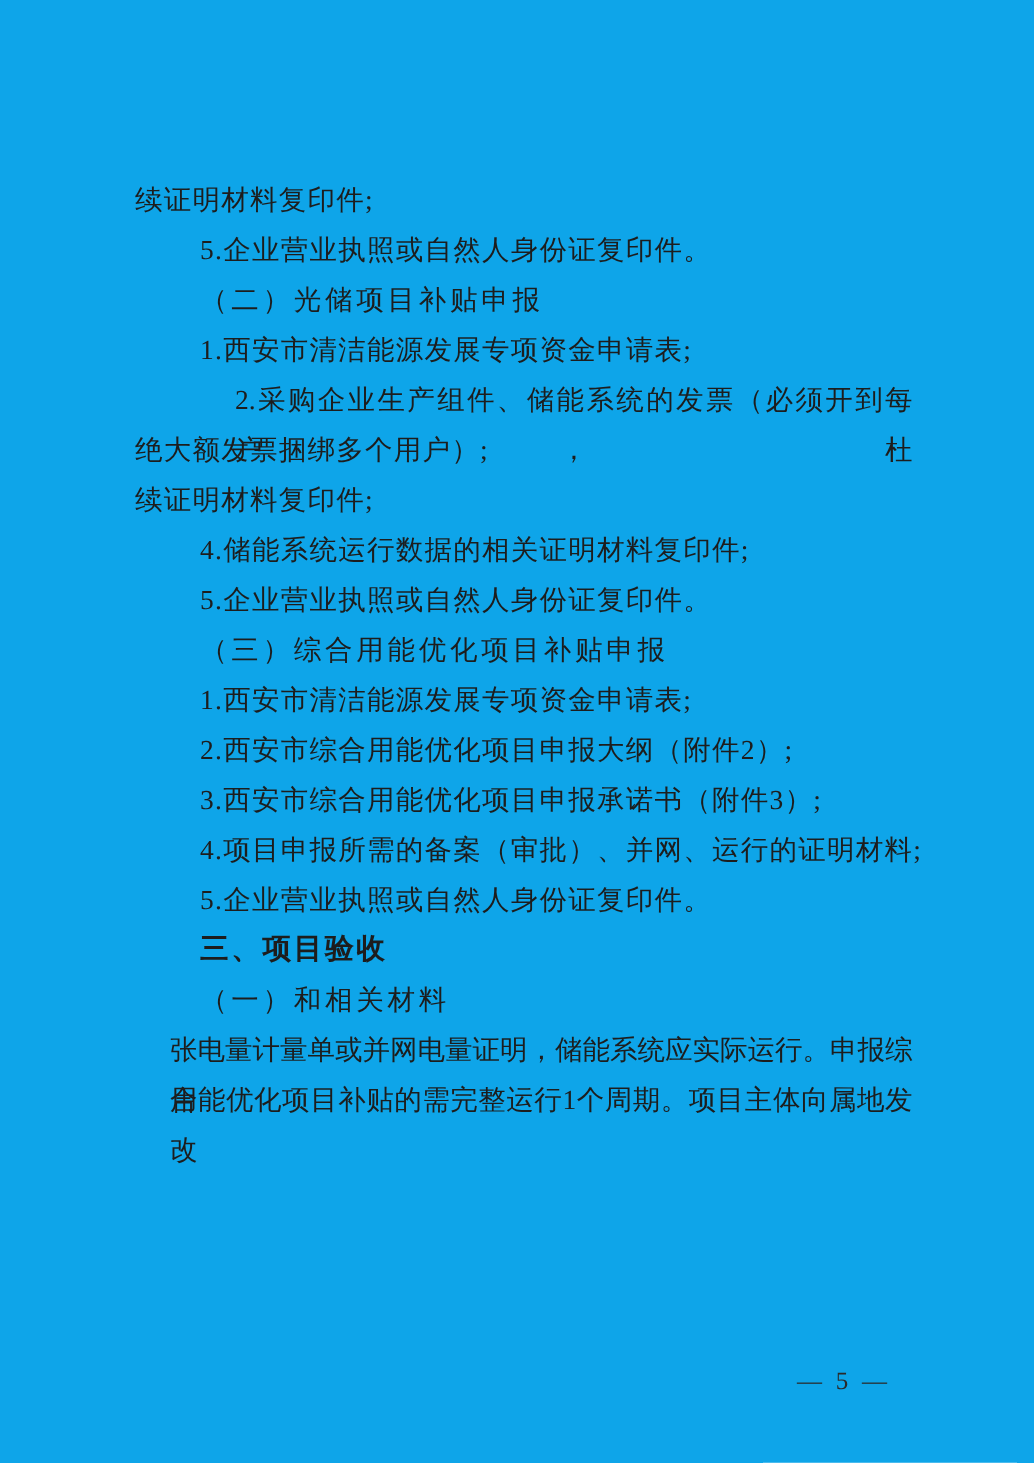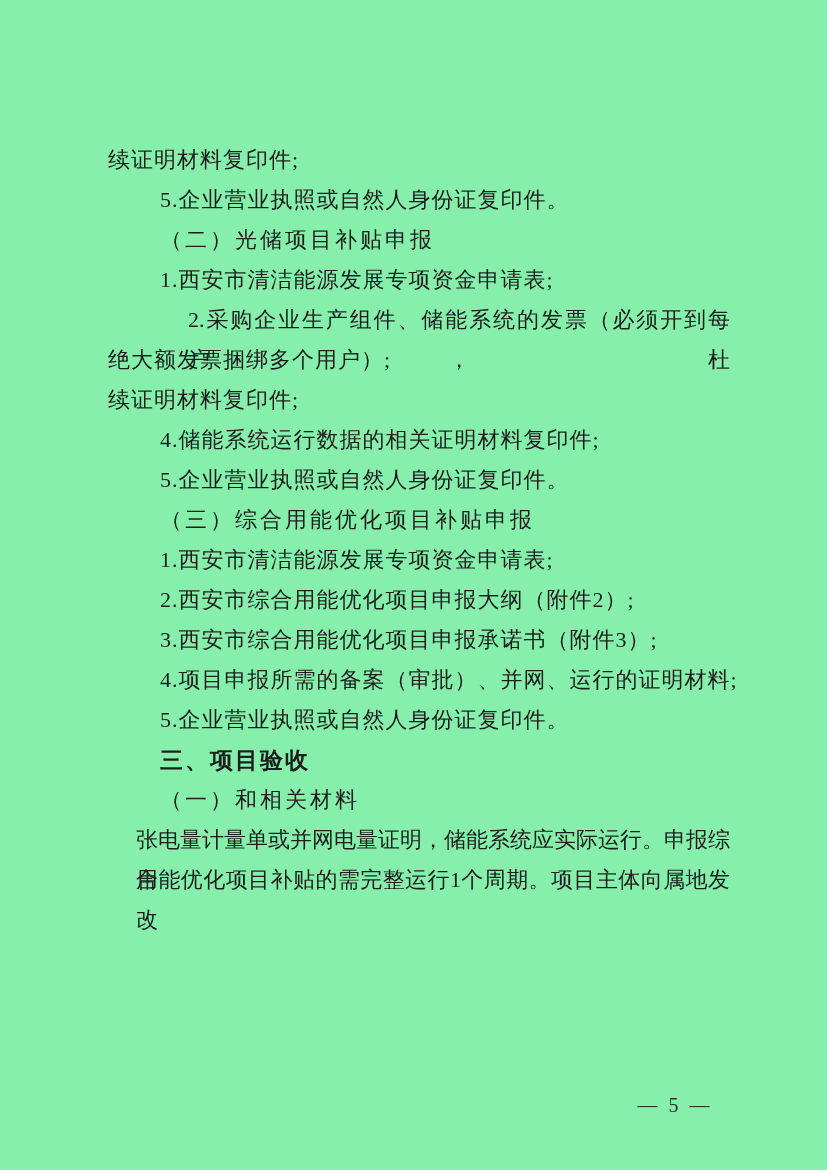--- a/index.html
+++ b/index.html
@@ -11,21 +11,21 @@
     height: 1170px;
     background: #fefefe;
     position: relative;
     overflow: hidden;
     font-family: "Liberation Serif", "DejaVu Serif", serif;
     color: #1d1d1d;
   }
   .page {
     position: absolute;
     inset: 0;
-    background: #86efac;
+    background: #0ea5e9;
     padding-left: 10px;
   }
   .content {
     position: absolute;
     left: 108px;
     top: 140px;
     width: 622px;
   }
   .line {
     height: 40px;
@@ -38,21 +38,21 @@
     padding-left: 52px;
   }
   .stretch {
     white-space: normal;
     text-align: justify;
     text-align-last: justify;
     letter-spacing: 0;
     margin-left: 28px;
   }
   .heading {
-    font-family: Liberation Sans, sans-serif;
+    font-family: Liberation Mono, monospace;
     font-weight: bold;
     font-size: 23px;
     letter-spacing: 2px;
   }
   .subheading {
     letter-spacing: 3px;
   }
   .page-number {
     position: absolute;
     left: 615px;

